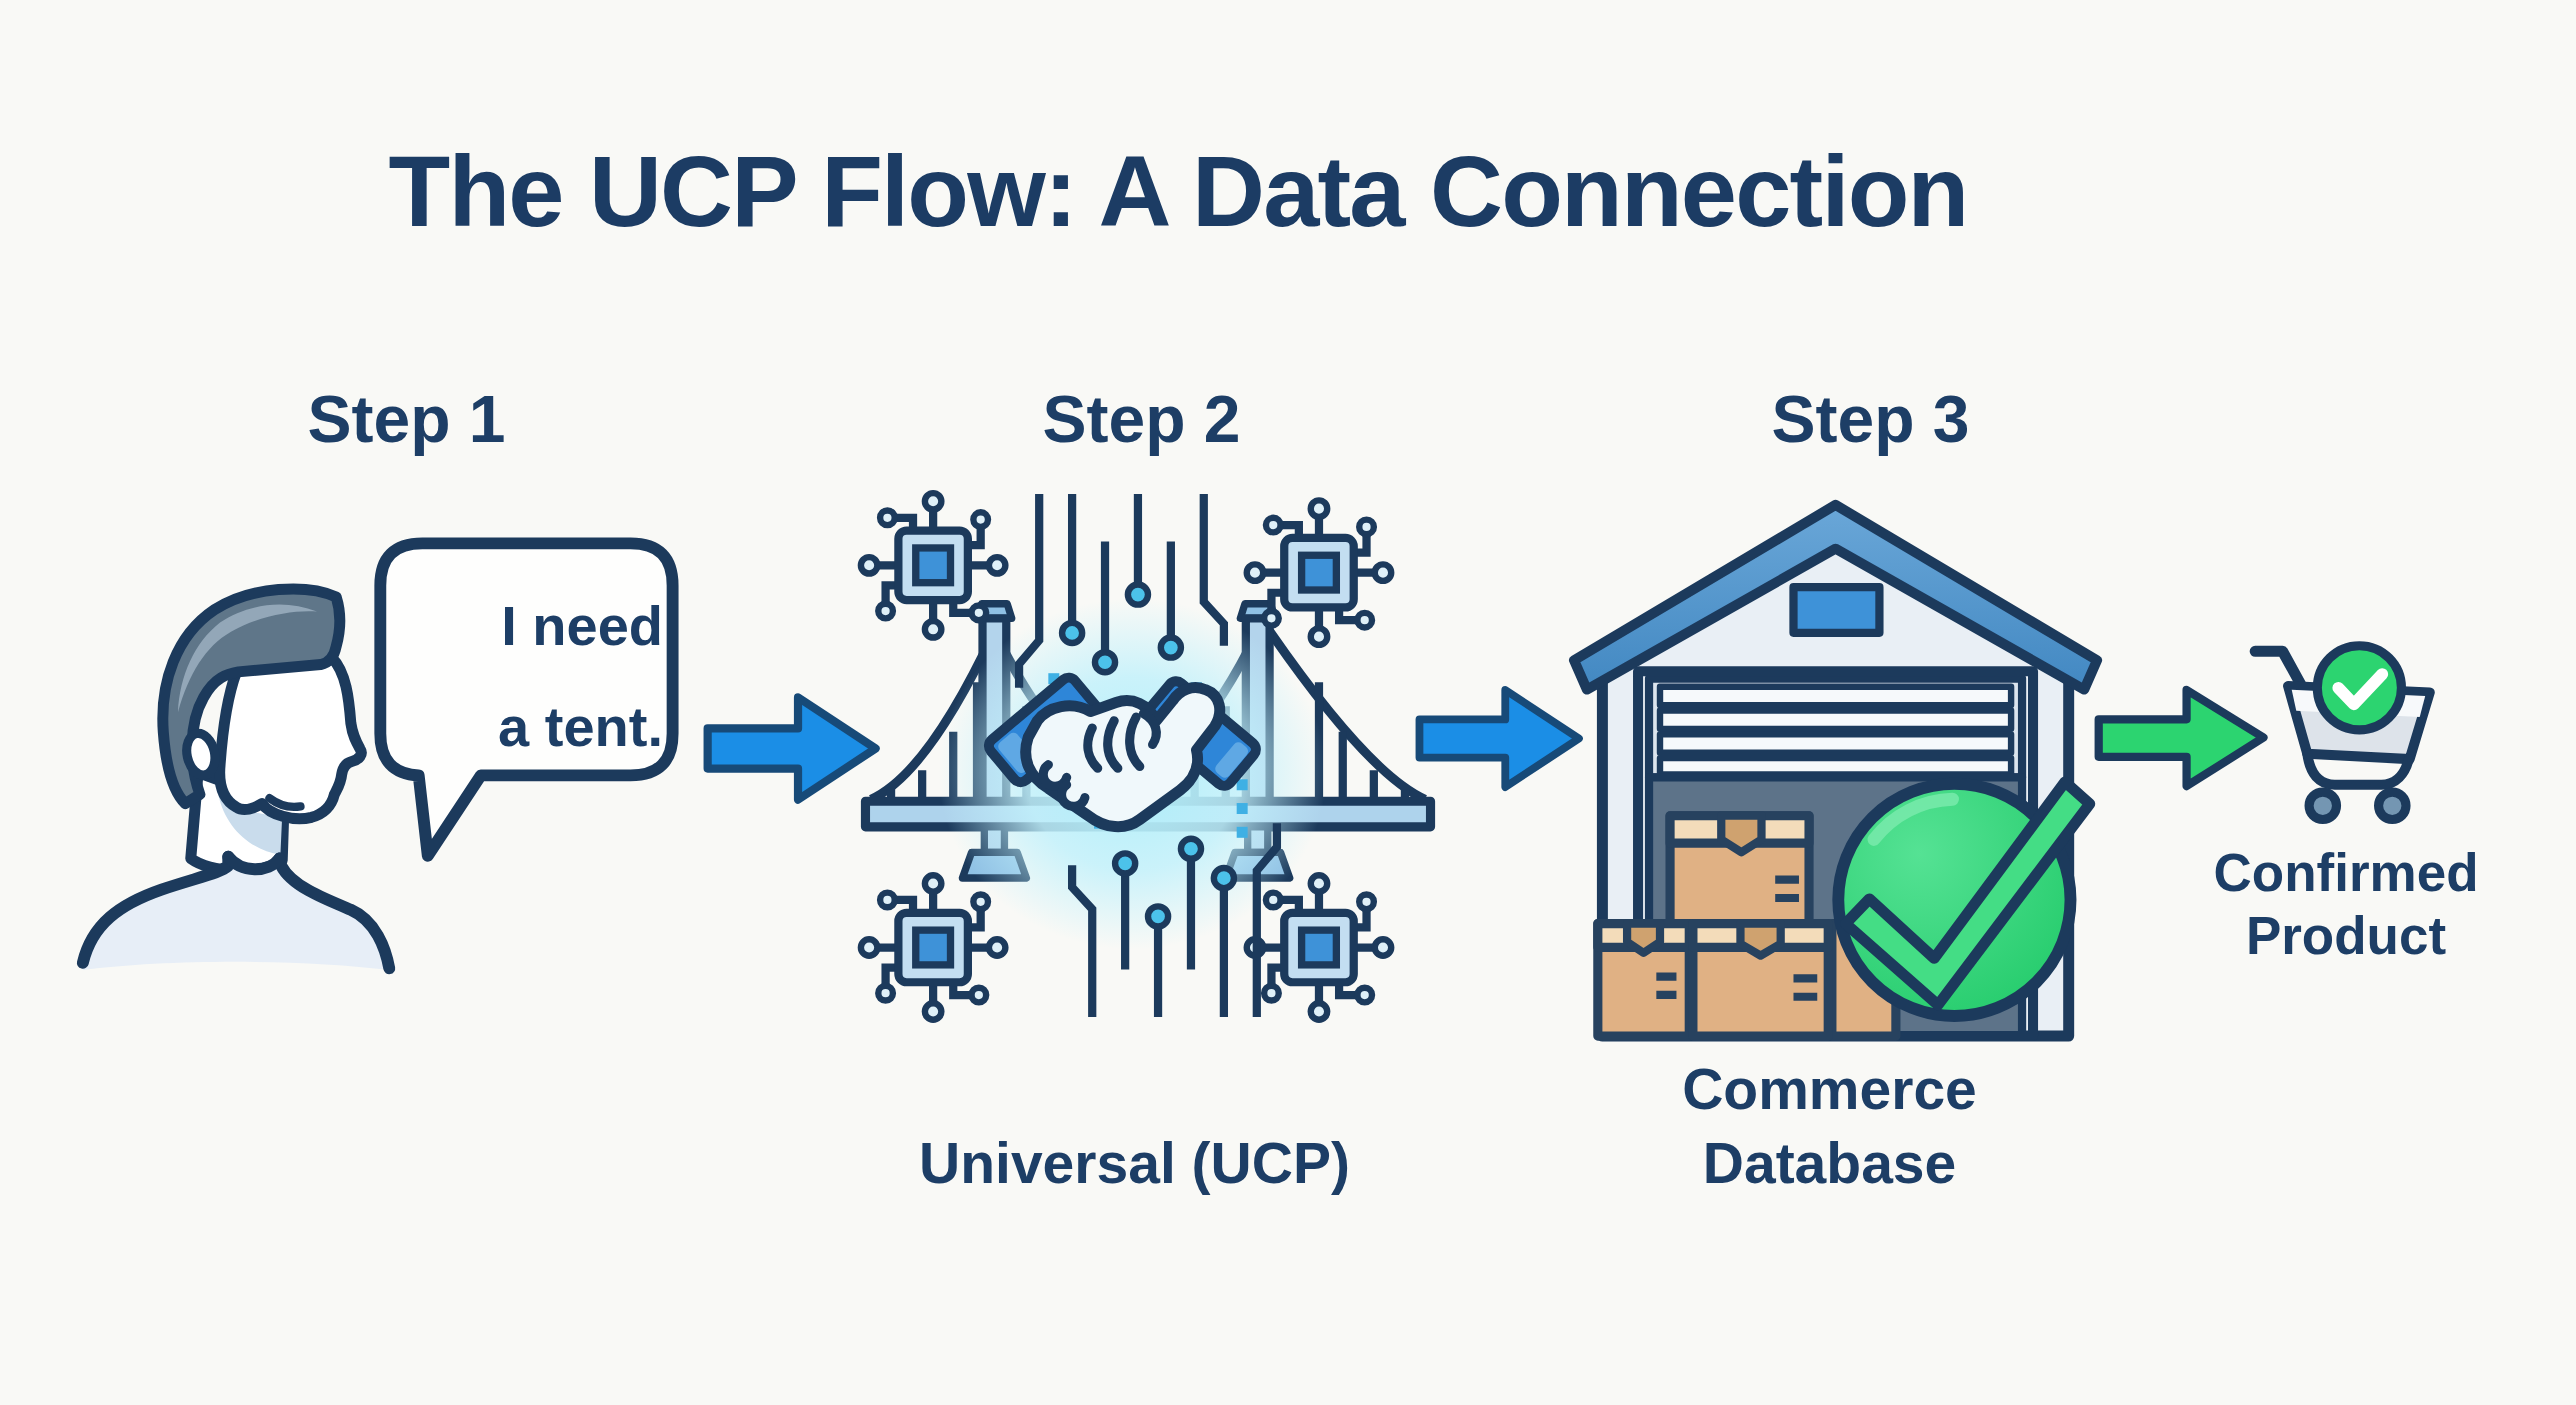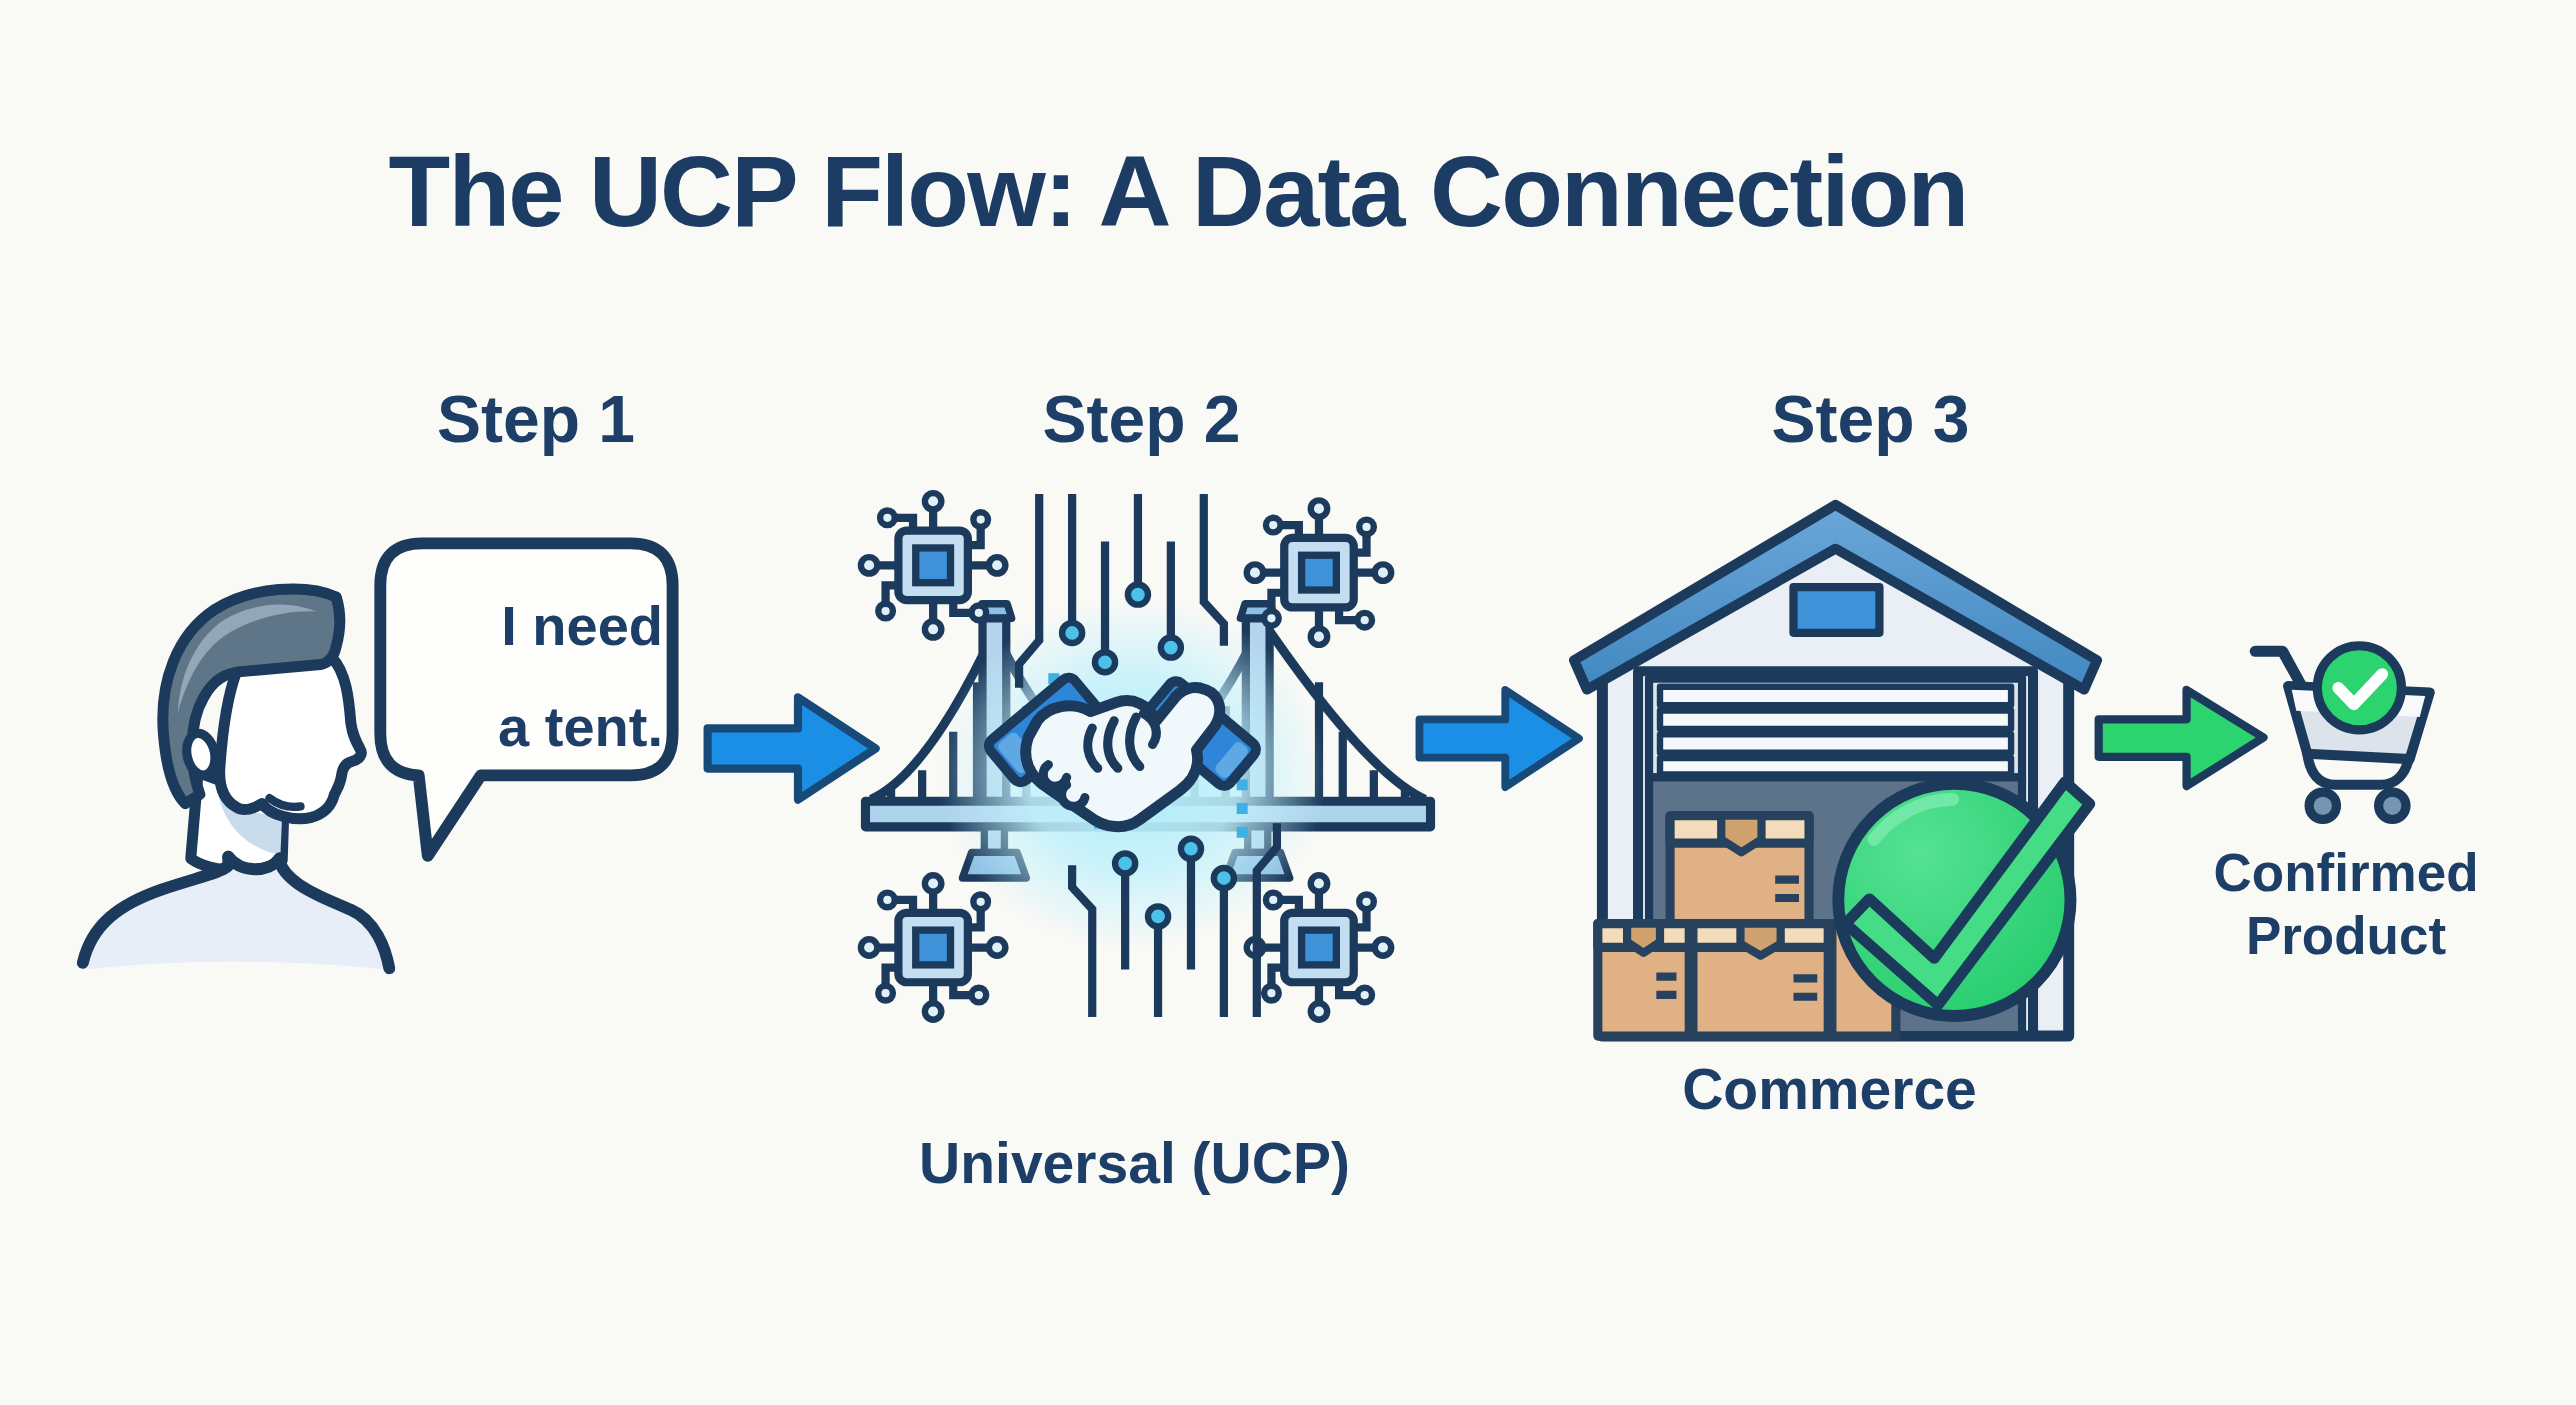--- a/index.html
+++ b/index.html
@@ -20,21 +20,21 @@
   .speechtext{font-size:56px;font-weight:600;line-height:1.8;text-align:right;color:#1d3e66;}
   svg{display:block;overflow:visible;}
 </style>
 </head>
 <body>
 
 <div id="canvas">
 
   <div class="abs title">The UCP Flow: A Data Connection</div>
 
-  <div class="abs step" style="left:178px;top:381px;width:457px;text-align:right;">Step 1</div>
+  <div class="abs step" style="left:178px;top:381px;width:457px;">Step 1</div>
   <div class="abs step" style="left:913px;top:381px;width:457px;">Step 2</div>
   <div class="abs step" style="left:1642px;top:381px;width:457px;">Step 3</div>
 
   <svg class="abs" style="left:81px;top:584px;" width="311" height="388" viewBox="0 0 340 424">
     <g stroke="#1c3a5c" stroke-linecap="round" stroke-linejoin="round">
 
       <path d="M128,206 L120,300 C142,316 196,318 220,302 L222,240 Z" fill="#ffffff" stroke-width="12"></path>
       <path d="M150,230 C158,266 184,290 218,296 L220,252 C192,254 166,244 150,230 Z" fill="#c9dcec" stroke="none"></path>
 
       <path d="M2,422 C10,372 40,350 88,334 C130,320 152,316 161,308 L161,296 C175,316 205,316 217,300 L219,308 C230,330 266,344 295,356 C322,368 333,396 338,422 C240,410 95,410 2,422 Z" fill="#e7eef7" stroke="none"></path>
@@ -238,20 +238,21 @@
       </g>
     </g>
   </svg>
 
   <div class="abs caption" style="left:869px;top:1052px;width:531px;">
     <br>
     <span>Universal (UCP)</span>
   </div>
   <div class="abs caption" style="left:1610px;top:1052px;width:439px;">
     <span>Commerce</span><br>
+    <span>Database</span>
   </div>
   <div class="abs confirmed" style="left:2131px;top:842px;width:430px;text-align:center;">
     <span>Confirmed</span><br>
     <span>Product</span>
   </div>
 
 </div>
 
 
 </body></html>

